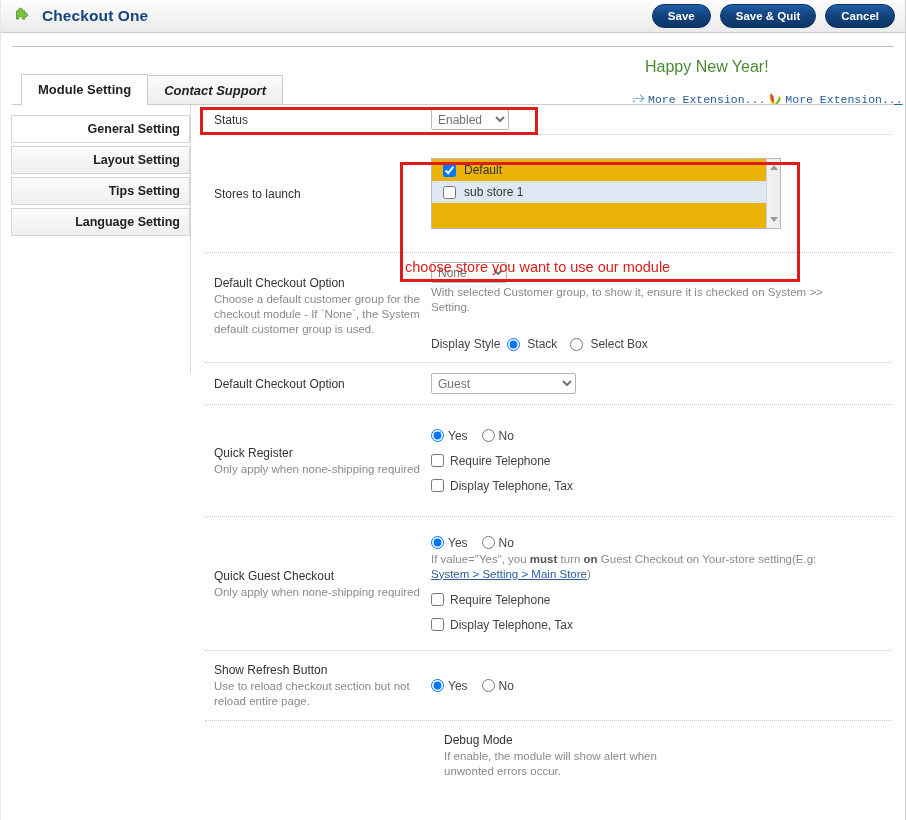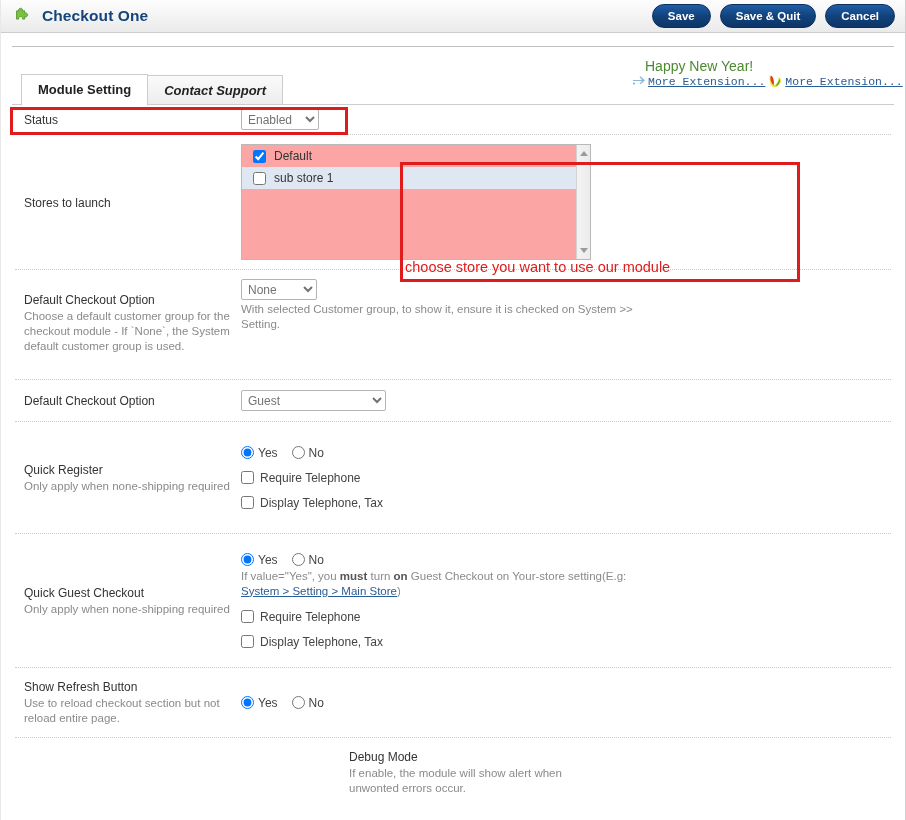--- a/index.html
+++ b/index.html
@@ -55,21 +55,21 @@
   .tabzone { position: relative; height: 72px; }
   .tabrule {
     position: absolute; left: 11px; right: 11px; top: 13px;
     border-top: 1px solid #bfbfbf;
   }
   .promo {
     position: absolute; right: 14px; top: 25px;
     text-align: left; width: 260px;
   }
   .promo-title {
-    font-size: 14px; color: #4c8a30; margin-bottom: 0;
+    font-size: 16px; color: #4c8a30; margin-bottom: 16px;
     padding-left: 14px;
   }
   .promo-links { display: flex; align-items: center; font-size: 11.5px; font-family: Liberation Mono, monospace; }
   .promo-links a {
     color: #2a5d96; text-decoration: underline; white-space: nowrap;
   }
   .ext-icon1, .ext-icon2 {
     width: 15px; height: 14px; display: inline-block;
     margin-right: 2px; flex: 0 0 auto;
   }
@@ -168,23 +168,23 @@
   .status-row .rlabel { padding-top: 0; }
   .hl-status {
     position: absolute;
     border: 3px solid #e01b1b;
     left: 9px; top: 2px; width: 338px; height: 28px;
     pointer-events: none; z-index: 5;
   }
 
   
   .storebox {
-    width: 350px; height: 116px;
+    width: 350px; height: 71px;
     border: 1px solid #b9b9b9;
-    background: #fca5a5;
+    background: #eab308;
     position: relative; overflow: hidden;
   }
   .store-opt {
     display: flex; align-items: center; gap: 8px;
     height: 22px; padding-left: 11px;
     font-size: 12px; color: #333;
   }
   .store-opt.sel2 { background: #dfe8f2; }
   .sbar {
     position: absolute; right: 0; top: 0; bottom: 0; width: 14px;
@@ -258,20 +258,26 @@
 
     <div class="tab-underline"></div>
     <div class="tabs">
       <div class="tab active">Module Setting</div>
       <div class="tab">Contact Support</div>
     </div>
   </div>
 
   <div class="body-wrap">
 
+    <div class="sidebar">
+      <div class="side-item active">General Setting</div>
+      <div class="side-item">Layout Setting</div>
+      <div class="side-item">Tips Setting</div>
+      <div class="side-item">Language Setting</div>
+    </div>
 
     <div class="form">
 
       <div class="hl-status"></div>
 
       <div class="status-row">
         <div class="rlabel">Status</div>
         <div class="rfield">
           <select class="sel sel-status">
             <option>Enabled</option>
@@ -302,20 +308,27 @@
       <div class="row" style="min-height:110px;">
         <div class="rlabel" style="padding-top:14px;">
           <span class="t">Default Checkout Option</span>
           <span class="d">Choose a default customer group for the checkout module - If `None`, the System default customer group is used.</span>
         </div>
         <div class="rfield">
           <select class="sel sel-none">
             <option>None</option>
           </select>
           <div class="help">With selected Customer group, to show it, ensure it is checked on System &gt;&gt; Setting.</div>
+          <div class="dstyle">
+            <span>Display Style</span>
+            <input type="radio" name="dstyle" checked="" style="">
+            <span>Stack</span>
+            <input type="radio" name="dstyle" style="margin-left: 6px;">
+            <span>Select Box</span>
+          </div>
         </div>
       </div>
 
       <div class="row" style="align-items:center;padding:10px 0;">
         <div class="rlabel">Default Checkout Option</div>
         <div class="rfield">
           <select class="sel sel-guest">
             <option>Guest</option>
           </select>
         </div>

